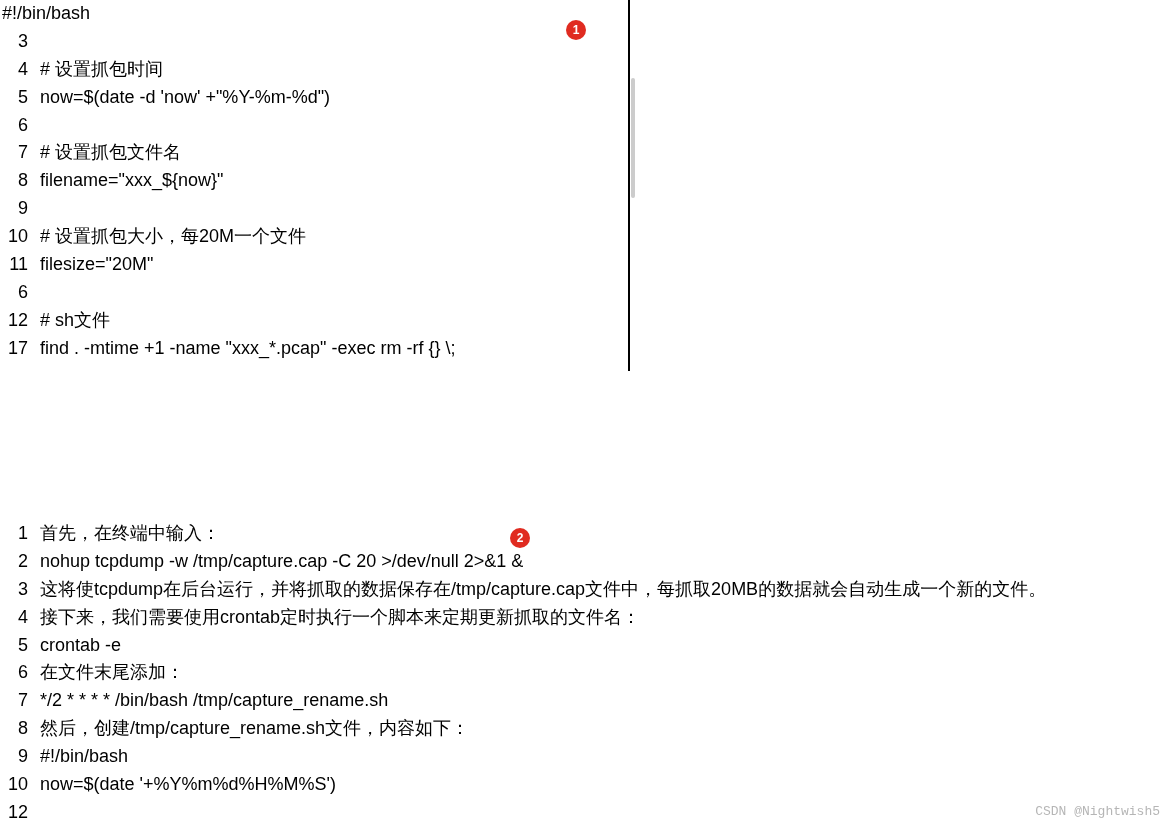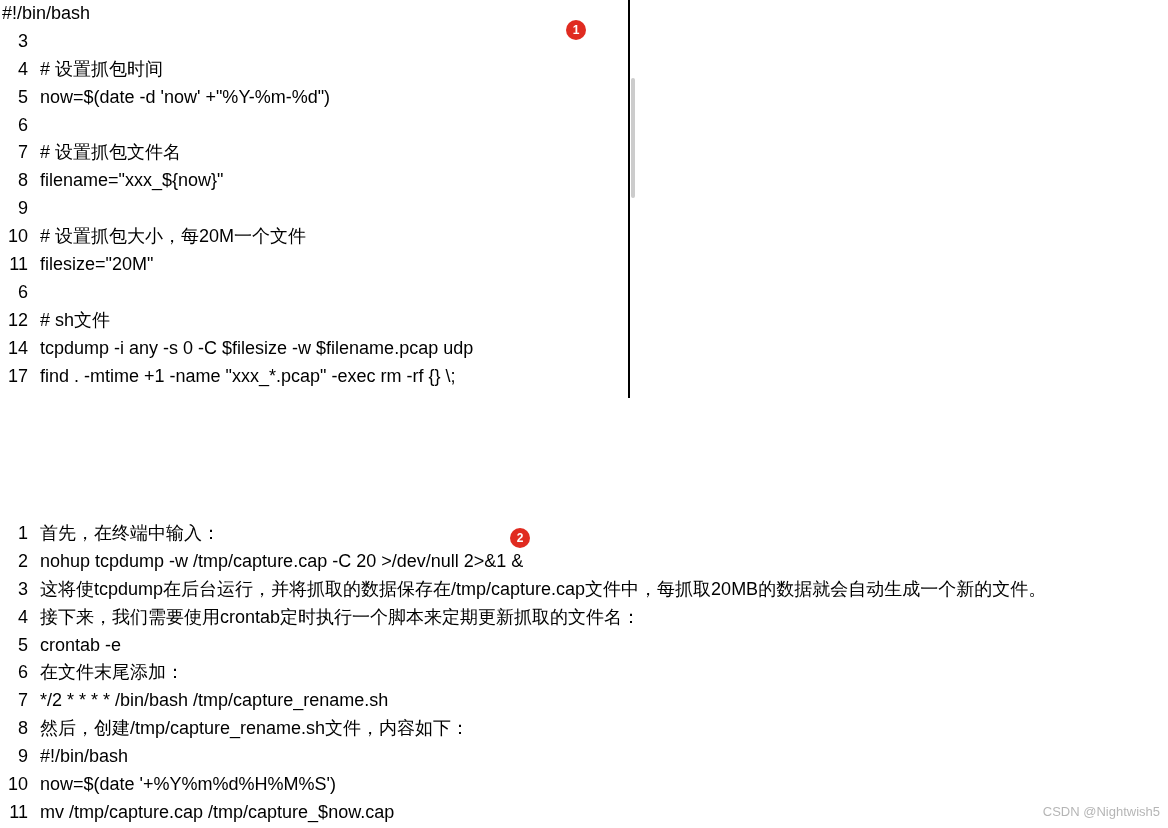--- a/index.html
+++ b/index.html
@@ -77,62 +77,60 @@
     border-radius: 2px;
   }
 
   
   .watermark {
     position: absolute;
     right: 8px;
     bottom: 6px;
     font-size: 13px;
     color: rgba(120,120,120,0.55);
-    font-family: Liberation Sans, sans-serif;
+    font-family: Liberation Mono, monospace;
     pointer-events: none;
   }
 </style>
 </head>
 <body>
 
 <div class="block1-wrap">
   <div class="code-line first-line"><span>#!/bin/bash</span></div>
   <div class="code-line"><span class="ln">3</span><span></span></div>
   <div class="code-line"><span class="ln">4</span><span># 设置抓包时间</span></div>
   <div class="code-line"><span class="ln">5</span><span>now=$(date -d 'now' +"%Y-%m-%d")</span></div>
   <div class="code-line"><span class="ln">6</span><span></span></div>
   <div class="code-line"><span class="ln">7</span><span># 设置抓包文件名</span></div>
   <div class="code-line"><span class="ln">8</span><span>filename="xxx_${now}"</span></div>
   <div class="code-line"><span class="ln">9</span><span></span></div>
   <div class="code-line"><span class="ln">10</span><span># 设置抓包大小，每20M一个文件</span></div>
   <div class="code-line"><span class="ln">11</span><span>filesize="20M"</span></div>
   <div class="code-line"><span class="ln">6</span><span></span></div>
   <div class="code-line"><span class="ln">12</span><span># sh文件</span></div>
-  <div class="code-line"><span class="ln">14</span><span>tcpdump -i any -s 0 -C $filesize -w $filename.pcap udp</span></div>
   <div class="code-line"><span class="ln">17</span><span>find . -mtime +1 -name "xxx_*.pcap" -exec rm -rf {} \;</span></div>
 </div>
 
 <div class="scrollhint"></div>
 
 <div class="marker marker1">
     <span>1</span>
   </div>
 
 <div class="block2-wrap">
   <div class="code-line"><span class="ln">1</span><span>首先，在终端中输入：</span></div>
   <div class="code-line"><span class="ln">2</span><span>nohup tcpdump -w /tmp/capture.cap -C 20 &gt;/dev/null 2&gt;&amp;1 &amp;</span></div>
   <div class="code-line"><span class="ln">3</span><span>这将使tcpdump在后台运行，并将抓取的数据保存在/tmp/capture.cap文件中，每抓取20MB的数据就会自动生成一个新的文件。</span></div>
   <div class="code-line"><span class="ln">4</span><span>接下来，我们需要使用crontab定时执行一个脚本来定期更新抓取的文件名：</span></div>
   <div class="code-line"><span class="ln">5</span><span>crontab -e</span></div>
   <div class="code-line"><span class="ln">6</span><span>在文件末尾添加：</span></div>
   <div class="code-line"><span class="ln">7</span><span>*/2 * * * * /bin/bash /tmp/capture_rename.sh</span></div>
   <div class="code-line"><span class="ln">8</span><span>然后，创建/tmp/capture_rename.sh文件，内容如下：</span></div>
   <div class="code-line"><span class="ln">9</span><span>#!/bin/bash</span></div>
   <div class="code-line"><span class="ln">10</span><span>now=$(date '+%Y%m%d%H%M%S')</span></div>
-  <div class="code-line"><span class="ln">11</span><span>mv /tmp/capture.cap /tmp/capture_$now.cap</span></div>
   <div class="code-line"><span class="ln">12</span></div>
 
 </div>
 
 <div class="marker marker2">
     <span>2</span>
   </div>
 
 <div class="watermark">CSDN @Nightwish5</div>
 

